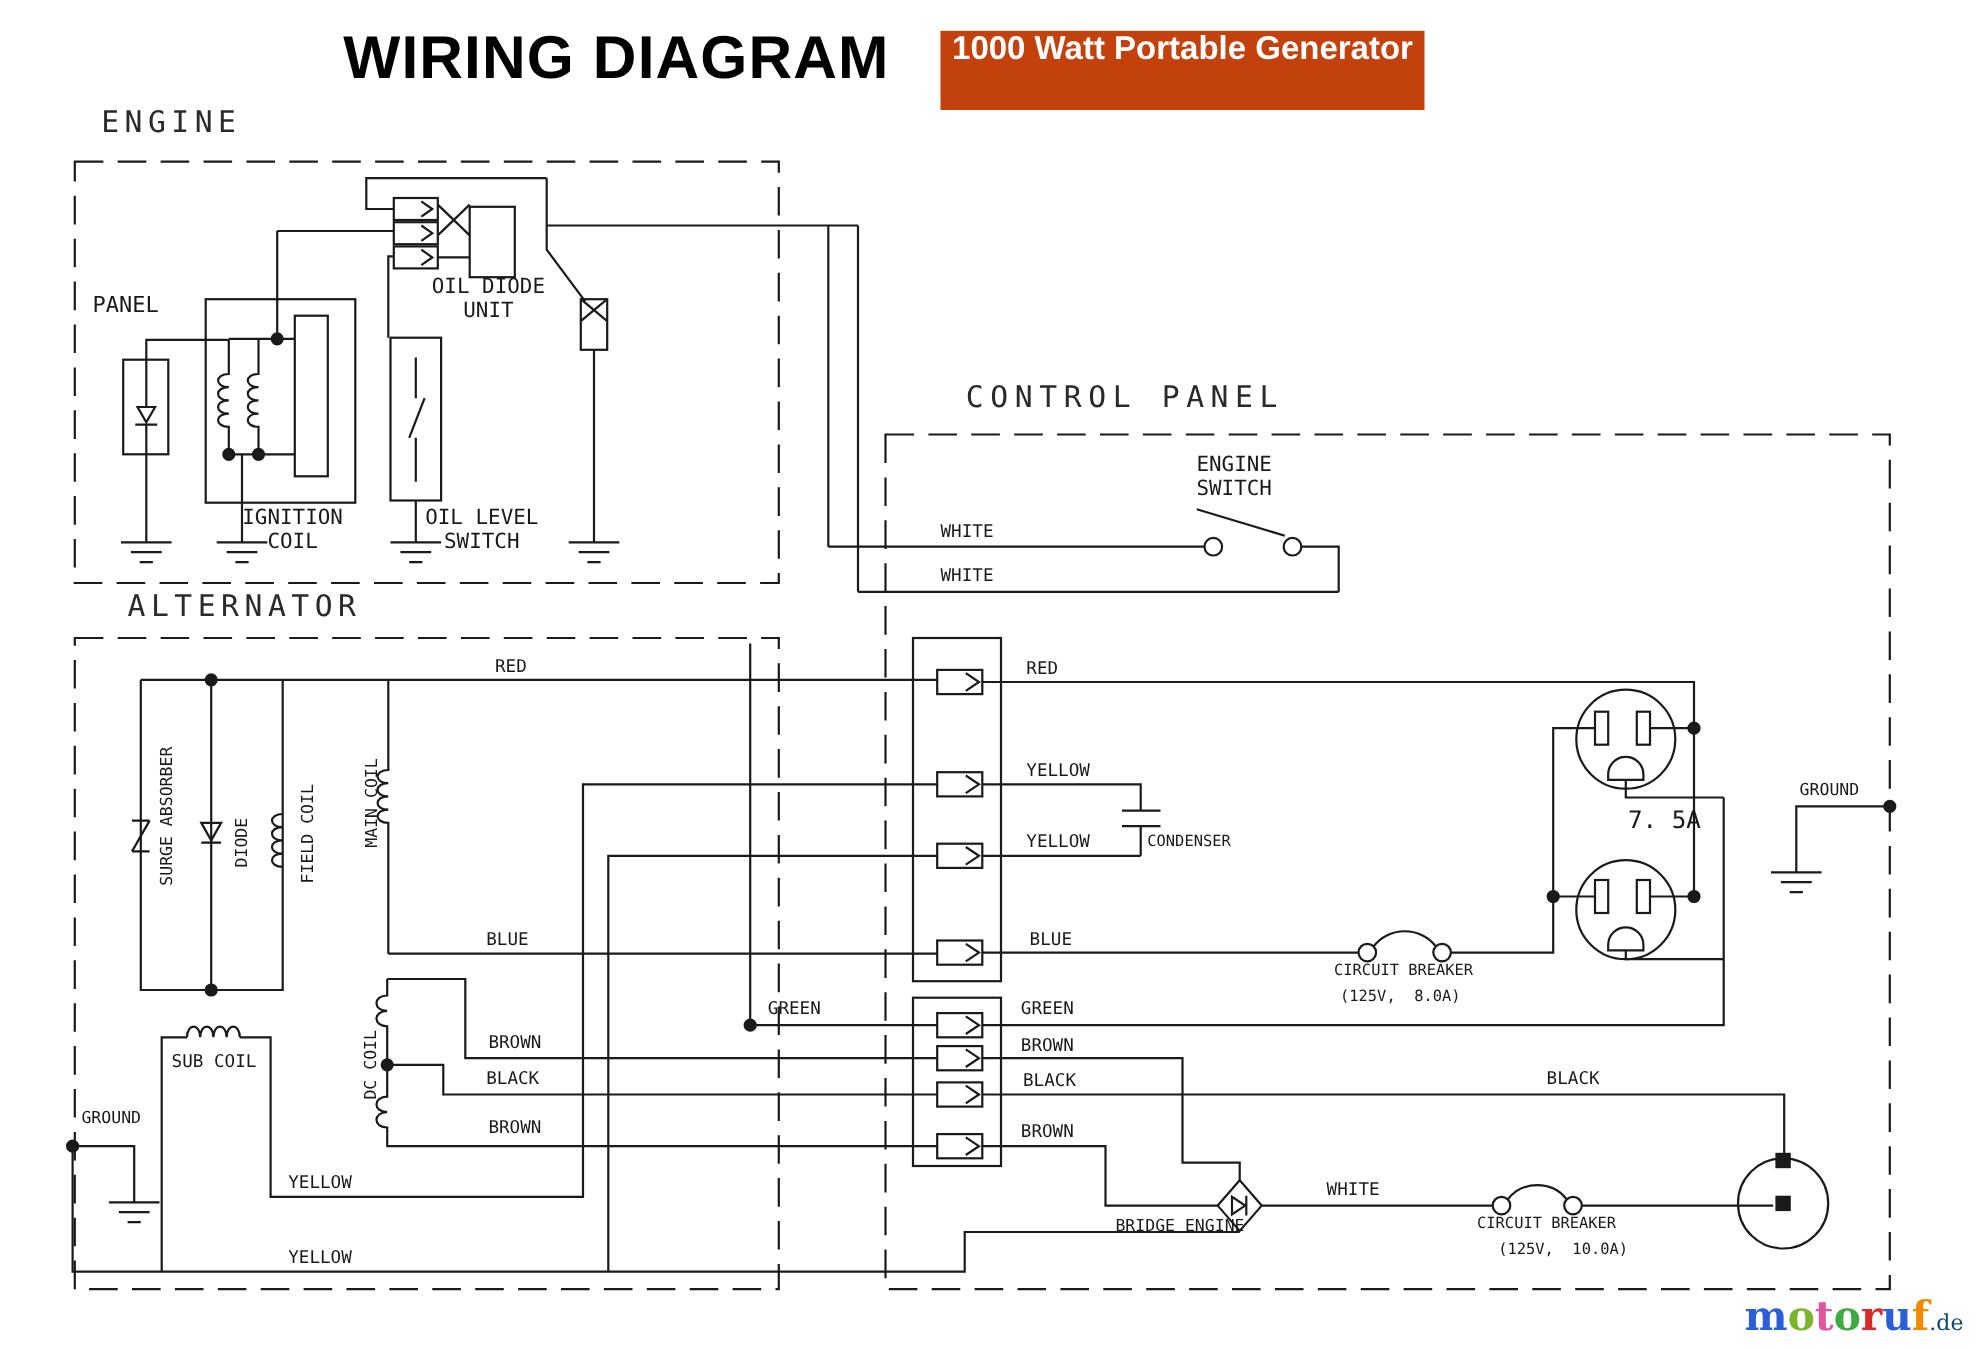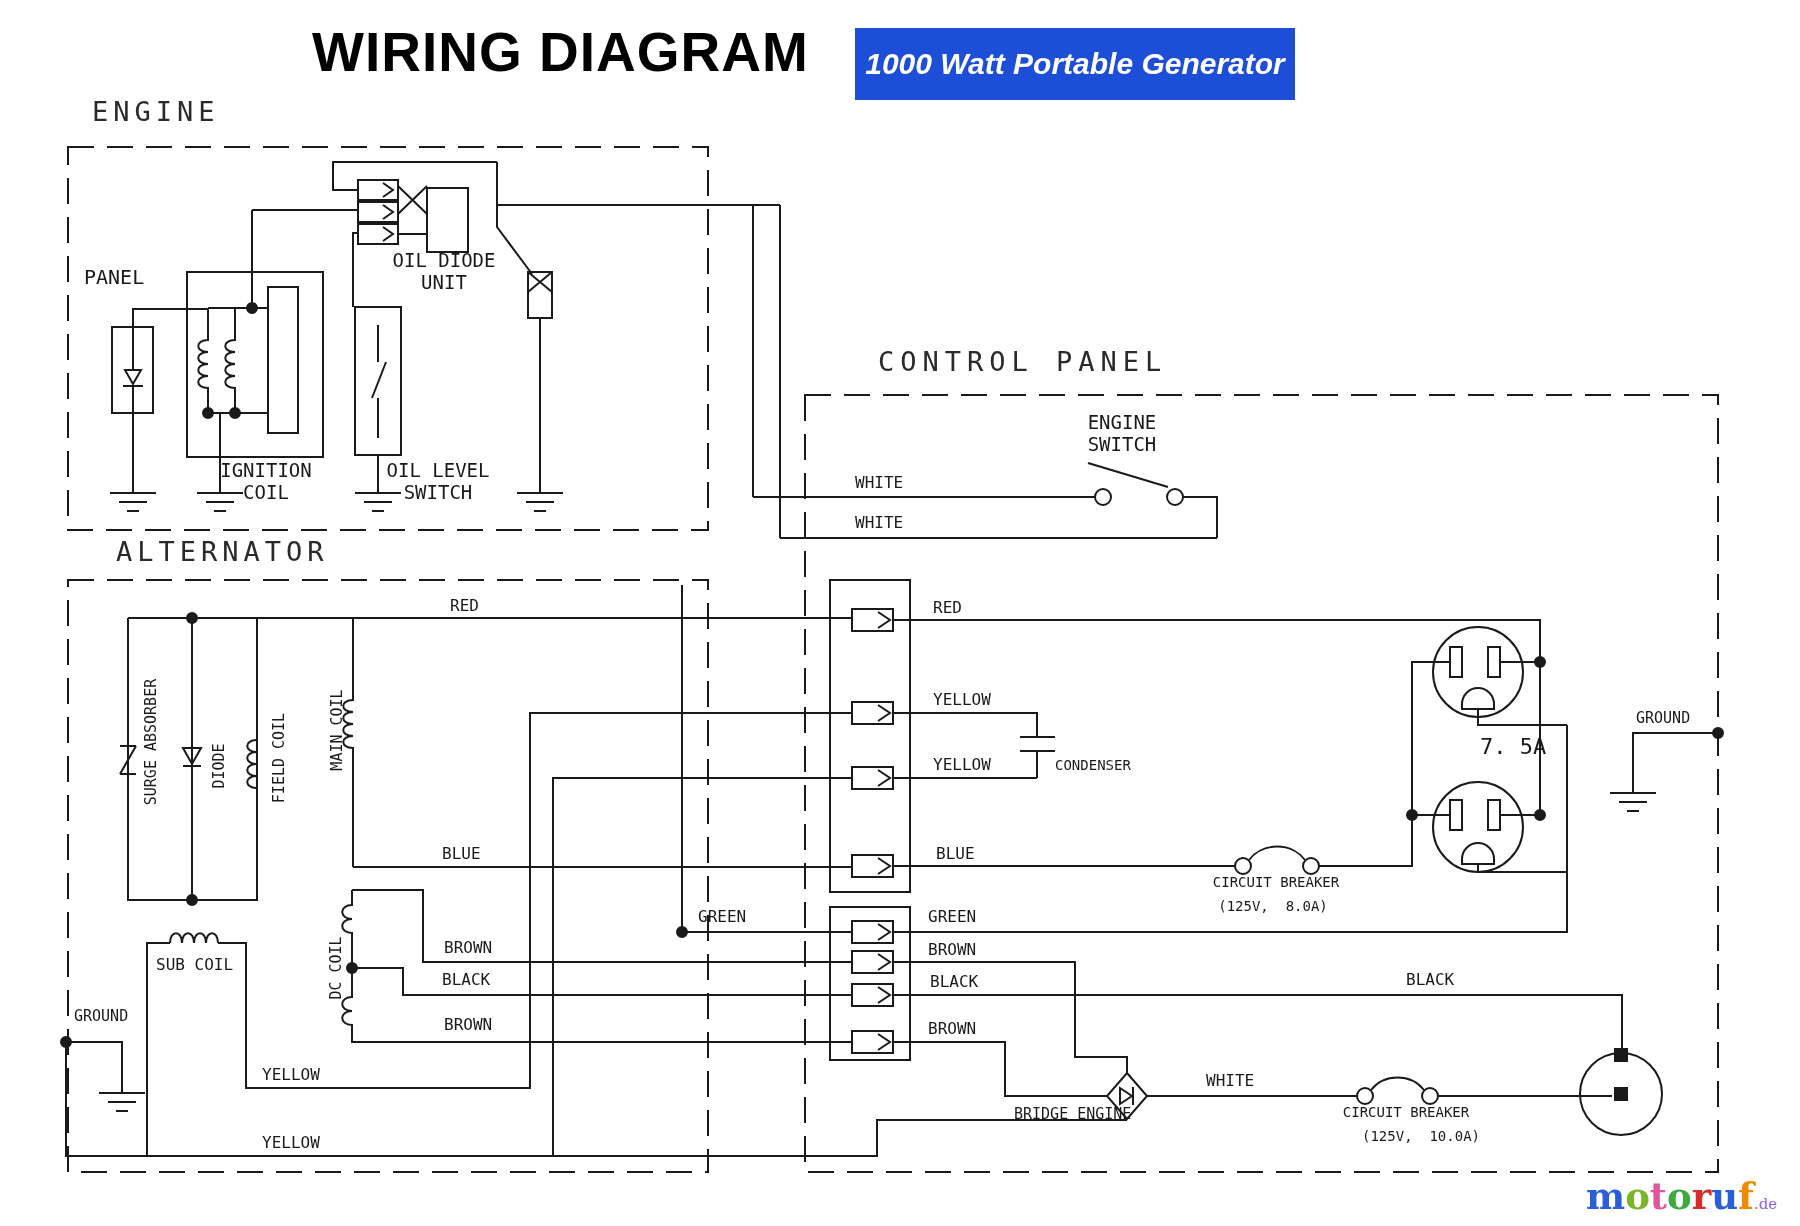--- a/index.html
+++ b/index.html
@@ -7,26 +7,26 @@
          font-family:"DejaVu Sans Mono",monospace;color:#1a1a1a;}
   #wires{position:absolute;left:0;top:0;}
   .lbl{position:absolute;font-size:16px;line-height:1.15;white-space:pre;color:#1a1a1a;}
   .sz14{font-size:14px;} .sz15{font-size:15px;} .sz17{font-size:22px;margin-left:36px;}
   .sz19{font-size:19px;} .sz20{font-size:20px;}
   .hdr{font-size:27px;letter-spacing:5px;color:#2a2a2a;}
   .ctr{text-align:center;}
   .vert{transform:translate(-50%,-50%) rotate(-90deg);transform-origin:center;}
   #title{position:absolute;left:312px;top:20px;font-family:"Liberation Sans",sans-serif;
          font-weight:900;font-size:55px;letter-spacing:1px;color:#000;}
-  #badge{position:absolute;left:855px;top:28px;width:440px;height:72px;background:#1d4ed8;
-         display:flex;align-items:center;justify-content:center;font-style:italic;}
+  #badge{position:absolute;left:855px;top:28px;width:440px;height:72px;background:#c2410c;
+         display:flex;justify-content:center;}
   #badge span{font-family:"Liberation Sans",sans-serif;font-weight:700;font-size:30px;color:#fff;}
   #logo{position:absolute;left:1586px;top:1174px;font-family:"DejaVu Serif",serif;
         font-weight:700;font-size:37px;white-space:nowrap;}
-  #logo .suffix{font-size:15px;font-weight:400;color:#8b5cf6;}
+  #logo .suffix{font-size:20px;font-weight:400;color:#0c4a6e;}
 </style>
 </head>
 <body>
 
 <div id="stage">
 
   <svg id="wires" width="1800" height="1226" viewBox="0 0 1800 1226" fill="none" stroke="#1a1a1a" stroke-width="2">
 
     <g>
       <rect x="68" y="147" width="640" height="383" stroke-dasharray="26 13"></rect>
@@ -268,21 +268,21 @@
   <div class="lbl" style="left:928px;top:941px;">BROWN</div>
   <div class="lbl" style="left:442px;top:971px;">BLACK</div>
   <div class="lbl" style="left:930px;top:973px;">BLACK</div>
   <div class="lbl" style="left:444px;top:1016px;">BROWN</div>
   <div class="lbl" style="left:928px;top:1020px;">BROWN</div>
   <div class="lbl" style="left:1406px;top:971px;">BLACK</div>
   <div class="lbl" style="left:262px;top:1066px;">YELLOW</div>
   <div class="lbl" style="left:262px;top:1134px;">YELLOW</div>
   <div class="lbl" style="left:1206px;top:1072px;">WHITE</div>
 
-  <div class="lbl sz14" style="left:1043px;top:757px;margin-left:12px;">CONDENSER</div>
+  <div class="lbl sz14" style="left:1043px;top:757px;">CONDENSER</div>
   <div class="lbl sz14 ctr" style="left:1200px;top:874px;width:152px;">CIRCUIT BREAKER</div>
   <div class="lbl sz14 ctr" style="left:1200px;top:898px;width:146px;">(125V,  8.0A)</div>
   <div class="lbl sz15" style="left:1014px;top:1106px;">BRIDGE ENGINE</div>
   <div class="lbl sz14 ctr" style="left:1330px;top:1104px;width:152px;">CIRCUIT BREAKER</div>
   <div class="lbl sz14 ctr" style="left:1330px;top:1128px;width:150px;text-align:right;">(125V,  10.0A)</div>
   <div class="lbl sz17" style="left:1444px;top:734px;">7. 5A</div>
   <div class="lbl sz15" style="left:74px;top:1008px;">GROUND</div>
   <div class="lbl sz15" style="left:1636px;top:710px;">GROUND</div>
 
   <div id="logo">

